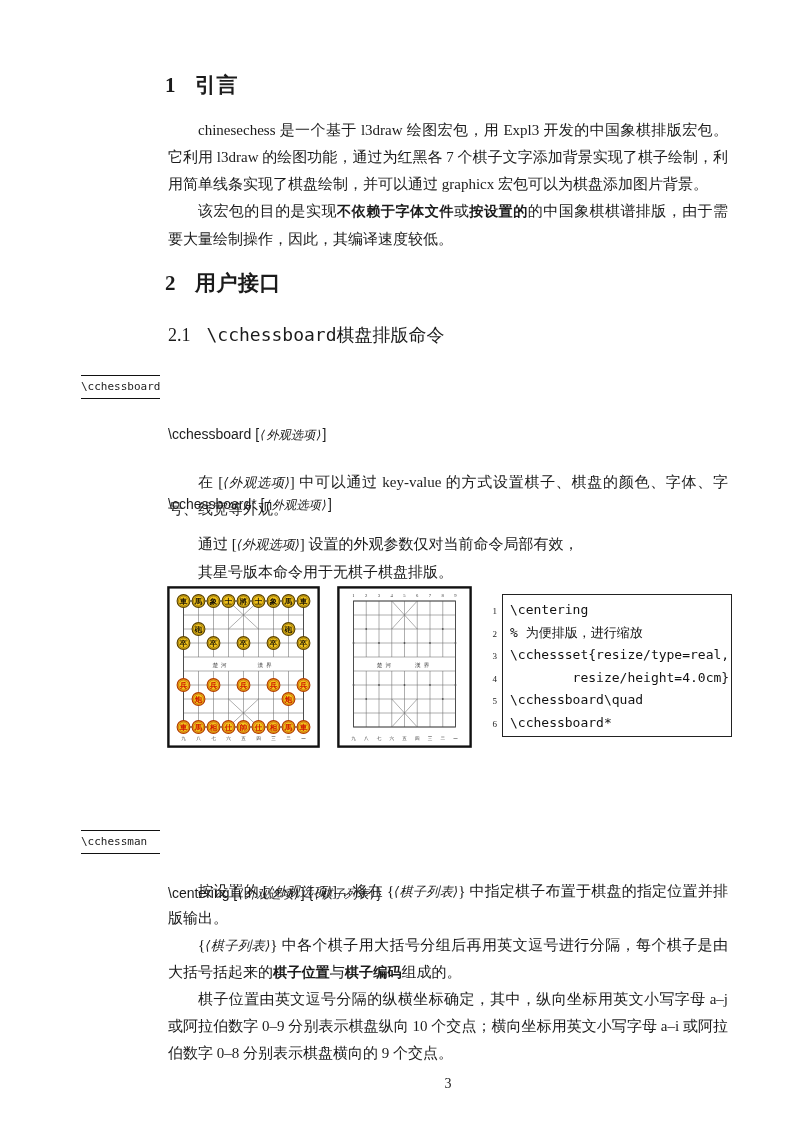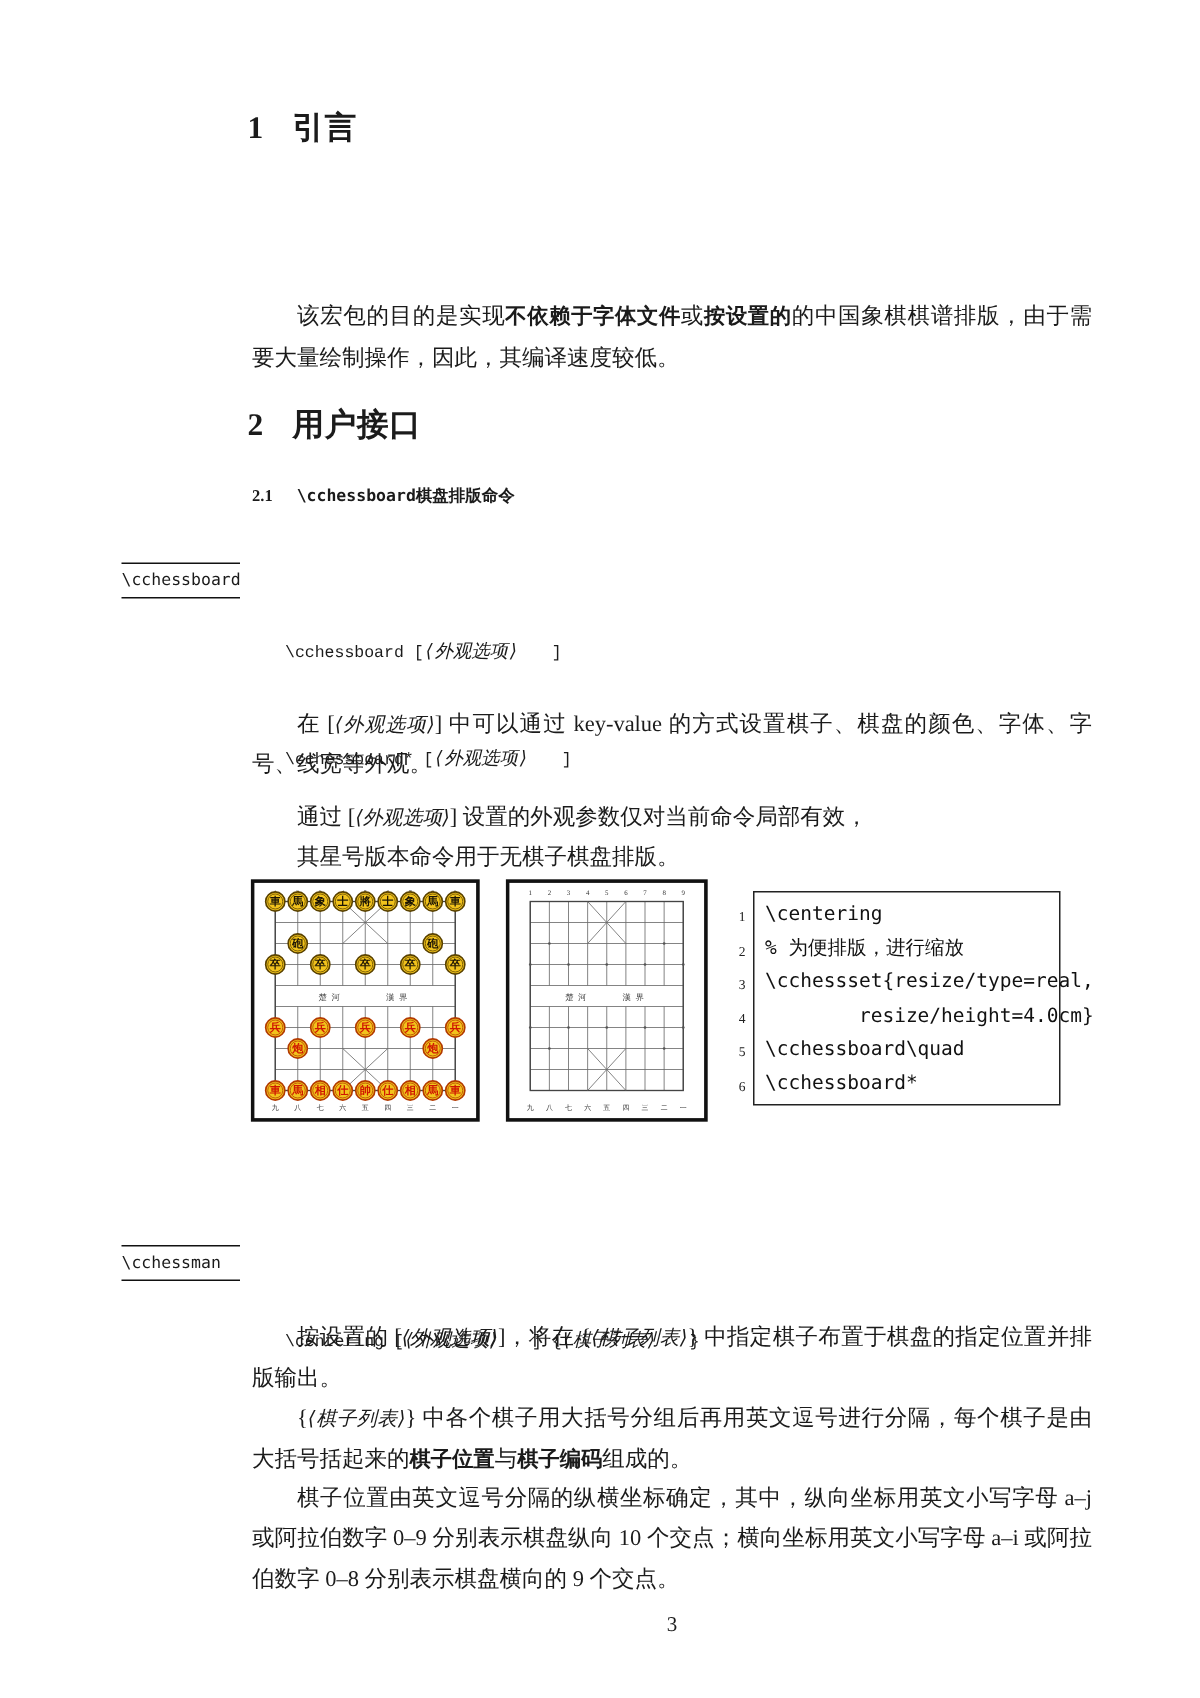--- a/index.html
+++ b/index.html
@@ -3,68 +3,69 @@
 <meta charset="utf-8">
 <style>
   html,body { margin:0; padding:0; background:#ffffff; }
   .page {
     position:relative; width:800px; height:1132px; background:#fff;
     color:#1b1b1b; font-family:"Liberation Serif","DejaVu Serif",serif;
     overflow:hidden;
   }
   .sec-h { position:absolute; left:165px; font-weight:bold; font-size:21px; letter-spacing:0.5px; }
   .sec-h .num { margin-right:19px; }
-  .sub-h { position:absolute; left:168px; font-weight:bold; font-size:11px; }
+  .sub-h { position:absolute; left:168px; font-weight:normal; font-size:18px; }
   .sub-h .num { margin-right:16px; }
   .mono { font-family:"DejaVu Sans Mono","Liberation Mono",monospace; }
   .body-p {
     position:absolute; left:168px; width:560px;
     font-size:15px; line-height:27px; text-align:justify; text-indent:2em;
   }
   .seg-p { }
   .seg-b { font-weight:bold; font-family:Liberation Mono, monospace; font-size:14.2px; }
   .seg-a { font-style:italic; font-size:13.2px; }
-  .seg-m { font-family:Liberation Mono, monospace; font-size:11px;margin-left:22px; }
+  .seg-m { font-family:Liberation Sans, sans-serif; font-size:14px; }
   .margin-note {
     position:absolute; left:81px; width:79px;
     border-top:1.4px solid #111; border-bottom:1.4px solid #111;
     padding:4px 0 5px 0;
     font-family:"DejaVu Sans Mono","Liberation Mono",monospace; font-size:11px;
   }
   .syntax {
     position:absolute; left:168px;
     font-family:"DejaVu Sans Mono","Liberation Mono",monospace;
     font-size:13px; line-height:23px; white-space:pre;
   }
   .syntax .seg-a { font-size:12.2px; }
   .board-svg { position:absolute; }
   .listing-nums {
     position:absolute; left:484px; top:596px; width:13px;
     text-align:right; font-size:9px; line-height:22.5px; color:#222;
     padding-top:4px;
   }
   .listing-box {
-    position:absolute; left:502px; top:594px; width:205px; height:143px;
+    position:absolute; left:502px; top:594px; width:230px; height:143px;
     border:1.3px solid #222; box-sizing:border-box;
     padding:4px 0 0 7px;
     font-family:"DejaVu Sans Mono","Liberation Mono",monospace;
     font-size:13px; line-height:22.5px; color:#111;
   }
   .listing-box div { white-space:pre; }
   .page-num { position:absolute; left:168px; top:1076px; width:560px; text-align:center; font-size:14px; }
 </style>
 </head>
 <body>
 
 <div class="page">
 
   <div class="sec-h" style="top:71px;">
     <span class="num">1</span><span>引言</span>
   </div>
 
+  <div class="body-p" style="top:117px;"><span class="seg-p">chinesechess 是一个基于 l3draw 绘图宏包，用 Expl3 开发的中国象棋排版宏包。它利用 l3draw 的绘图功能，通过为红黑各 7 个棋子文字添加背景实现了棋子绘制，利用简单线条实现了棋盘绘制，并可以通过 graphicx 宏包可以为棋盘添加图片背景。</span></div>
 
   <div class="body-p" style="top:198px;"><span class="seg-p">该宏包的目的是实现</span><span class="seg-b">不依赖于字体文件</span><span class="seg-p">或</span><span class="seg-b">按设置的</span><span class="seg-p">的中国象棋棋谱排版，由于需要大量绘制操作，因此，其编译速度较低。</span></div>
 
   <div class="sec-h" style="top:269px;">
     <span class="num">2</span><span>用户接口</span>
   </div>
 
   <div class="sub-h" style="top:323px;">
     <span class="num">2.1</span><span class="mono">\cchessboard</span><span>棋盘排版命令</span>
   </div>

